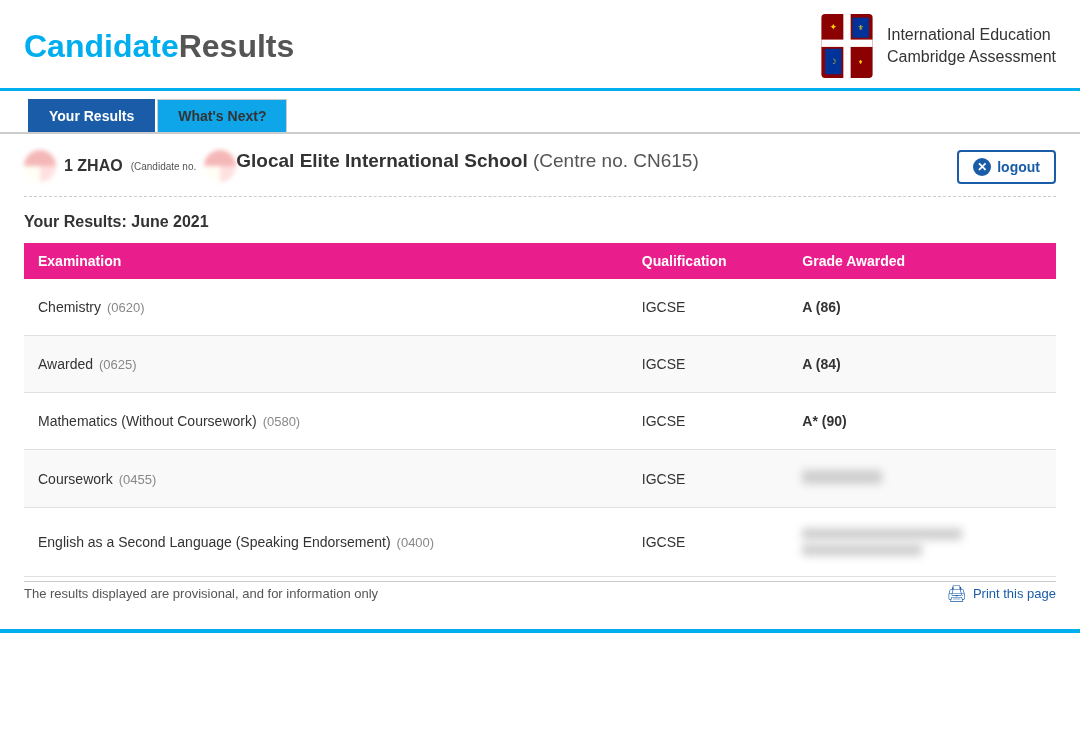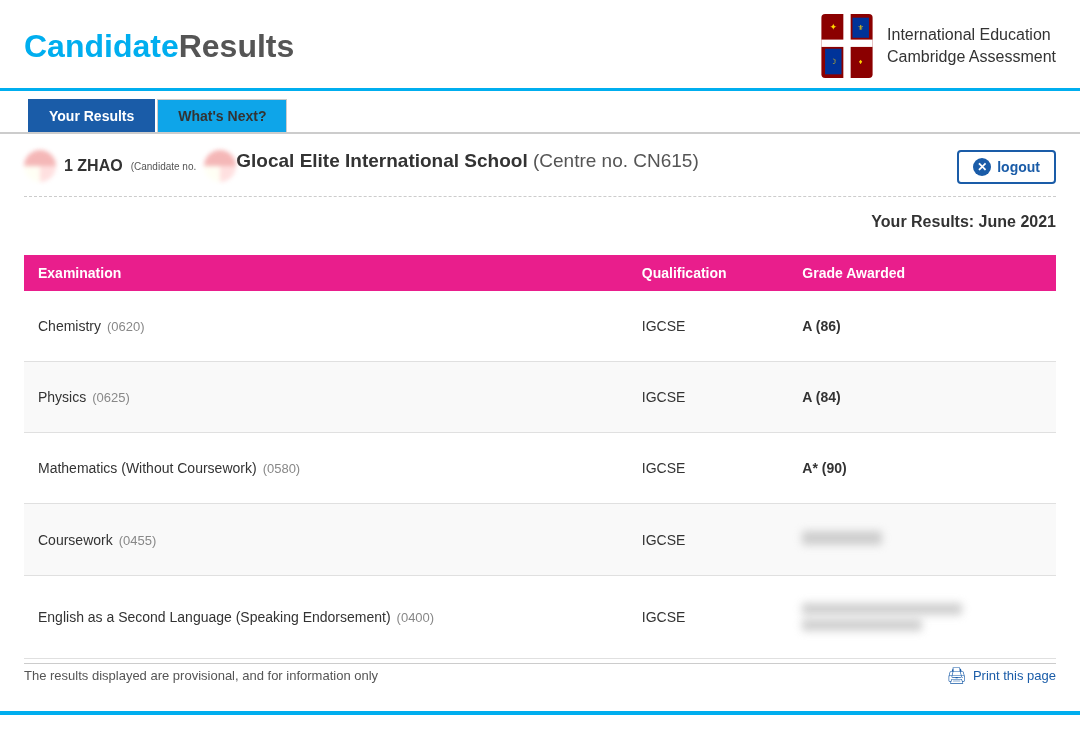--- a/index.html
+++ b/index.html
@@ -141,22 +141,21 @@
       justify-content: center;
       color: #fff;
       font-size: 12px;
       font-weight: bold;
     }
 
     
     .results-title {
       font-size: 16px;
       font-weight: bold;
-      margin-bottom: 24px;
-      text-align: right;
+      margin-bottom: 12px;
     }
 
     
     .results-table {
       width: 100%;
       border-collapse: collapse;
     }
     .results-table thead tr {
       background: #e91e8c;
       color: #fff;
@@ -168,21 +167,21 @@
       font-weight: bold;
       font-size: 14px;
     }
     .results-table tbody tr {
       border-bottom: 1px solid #e0e0e0;
     }
     .results-table tbody tr:nth-child(even) {
       background: #f9f9f9;
     }
     .results-table tbody td {
-      padding: 27px 14px;
+      padding: 20px 14px;
       font-size: 14px;
     }
     .exam-code {
       color: #888;
       font-size: 13px;
       margin-left: 6px;
     }
     .grade-bold {
       font-weight: bold;
     }
@@ -308,21 +307,21 @@
         <th>Grade Awarded</th>
       </tr>
     </thead>
     <tbody id="results-body">
     <tr>
           <td><span>Chemistry</span><span class="exam-code">(0620)</span></td>
           <td>IGCSE</td>
           <td><span class="grade-bold">A (86)</span></td>
         </tr>
         <tr>
-          <td><span>Physics</span><span class="exam-code">(0625)</span></td>
+          <td><span>Awarded</span><span class="exam-code">(0625)</span></td>
           <td>IGCSE</td>
           <td><span class="grade-bold">A (84)</span></td>
         </tr>
         <tr>
           <td><span>Mathematics (Without Coursework)</span><span class="exam-code">(0580)</span></td>
           <td>IGCSE</td>
           <td><span class="grade-bold">A* (90)</span></td>
         </tr>
         <tr>
           <td><span>Coursework</span><span class="exam-code">(0455)</span></td>

